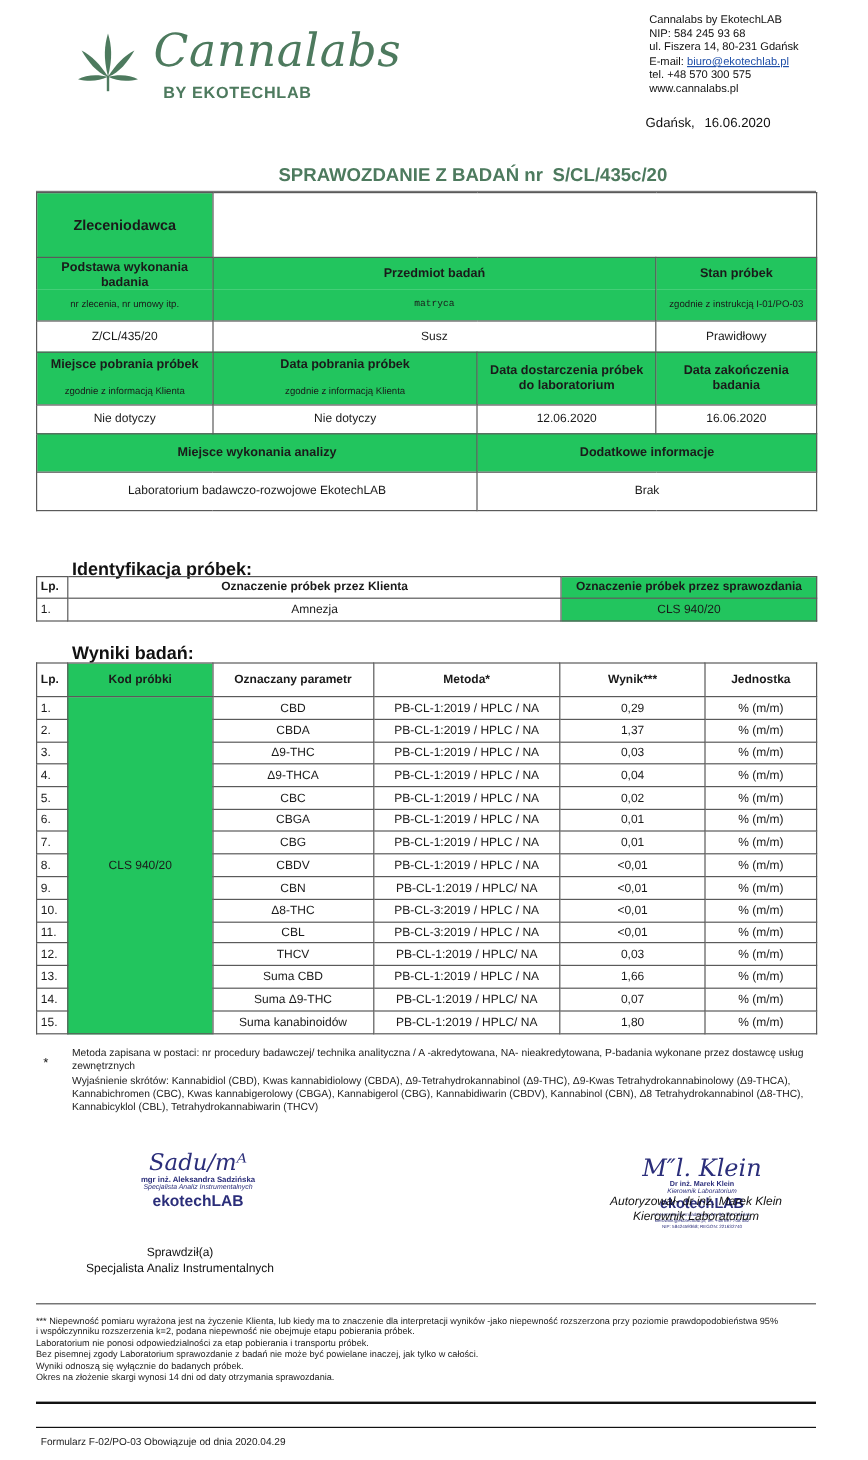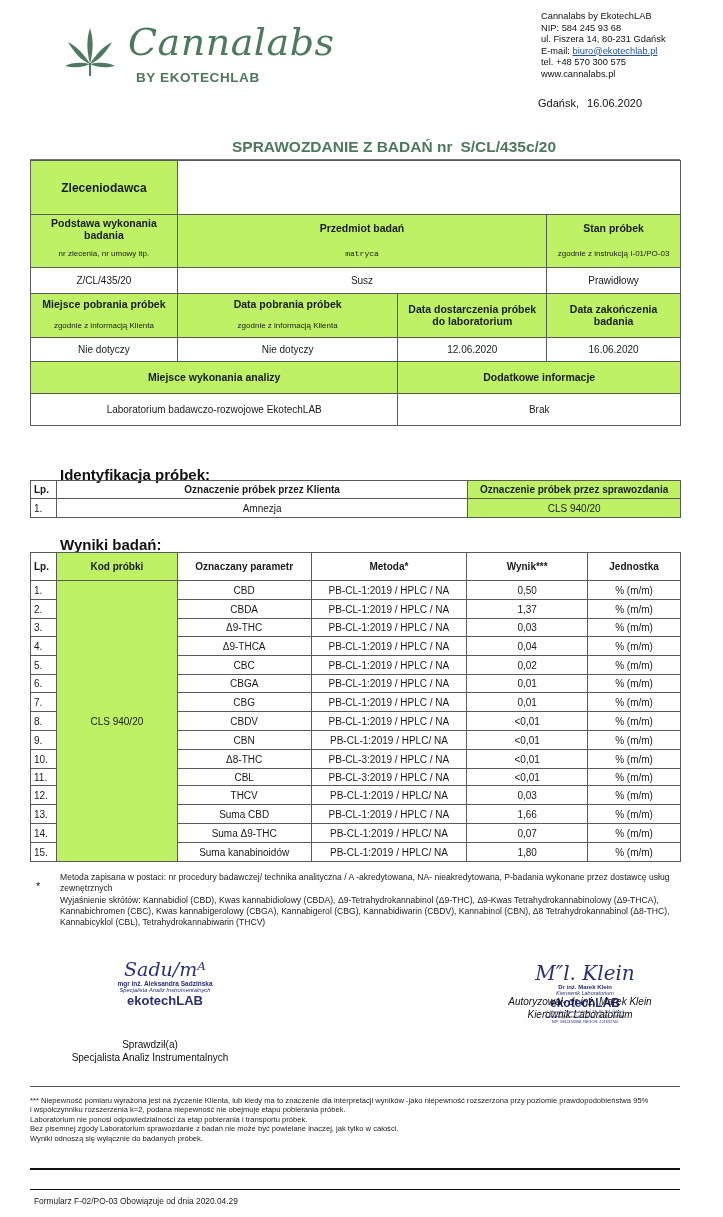--- a/index.html
+++ b/index.html
@@ -11,21 +11,21 @@
   .logo-script { position:absolute; left:66px; top:6px; font-family:"DejaVu Serif", serif; font-style:italic; font-size:38px; color:#4d7a5e; letter-spacing:0.5px; }
   .logo-sub { position:absolute; left:74px; top:56px; font-family:"Liberation Sans", sans-serif; font-weight:bold; font-size:13.5px; letter-spacing:0.6px; color:#4d7a5e; }
   .contact { left:541px; top:11px; font-size:9.3px; line-height:11.6px; color:#111; }
   .contact a { color:#1f4fa8; text-decoration:underline; }
   .place-date { left:538px; top:97px; font-size:11px; color:#111; word-spacing:5px; }
   .title { left:232px; top:138px; font-size:15.5px; font-weight:bold; color:#4d7a5e; white-space:nowrap; }
   .title .nr { margin-left:8px; }
 
   table { border-collapse:collapse; position:absolute; }
   td { border:1px solid #5a5a5a; text-align:center; vertical-align:middle; font-size:10px; padding:0 3px; }
-  .g { background:#bef264; }
+  .g { background:#22c55e; }
   .b { font-weight:bold; }
   .small { font-size:8px; }
   .hdr-b { font-weight:bold; font-size:10.5px; }
 
   .section-label { font-weight:bold; font-size:15px; color:#111; }
   .foot-note { font-size:8.6px; line-height:11px; color:#222; }
   .sig-caption { font-size:10px; text-align:center; line-height:12.5px; color:#111; }
   .rule { position:absolute; left:30px; width:650px; background:#222; }
 </style>
 </head>
@@ -159,21 +159,21 @@
     <td class="b">Wynik***</td>
     <td class="b">Jednostka</td>
   </tr>
   </tbody>
     <tbody id="results-body">
       <tr style="height: 19px;">
         <td style="text-align: left;">1.</td>
         <td class="g" rowspan="15">CLS 940/20</td>
         <td>CBD</td>
         <td>PB-CL-1:2019 / HPLC / NA</td>
-        <td>0,50</td>
+        <td>0,29</td>
         <td>% (m/m)</td>
       </tr>
       <tr style="height: 19px;">
         <td style="text-align: left;">2.</td>
         <td>CBDA</td>
         <td>PB-CL-1:2019 / HPLC / NA</td>
         <td>1,37</td>
         <td>% (m/m)</td>
       </tr>
       <tr style="height: 18px;">
@@ -300,18 +300,19 @@
   <div>Autoryzował- dr inż. Marek Klein</div>
   <div>Kierownik Laboratorium</div>
 </div>
 
 <div class="rule" style="top:1086px; height:1px; background:#555;"></div>
 <div class="abs" id="disclaimers" style="left:30px; top:1096px; width:620px; font-size:7.6px; line-height:9.4px; color:#222;">
     <div>*** Niepewność pomiaru wyrażona jest na życzenie Klienta,  lub kiedy ma to znaczenie dla interpretacji wyników -jako niepewność rozszerzona przy poziomie prawdopodobieństwa 95% i współczynniku rozszerzenia k=2, podana niepewność nie obejmuje etapu pobierania próbek.</div>
     <div>Laboratorium nie ponosi odpowiedzialności za etap pobierania i transportu próbek.</div>
     <div>Bez pisemnej zgody Laboratorium sprawozdanie z badań nie może być powielane inaczej, jak tylko w całości.</div>
     <div>Wyniki odnoszą się wyłącznie do badanych próbek.</div>
+    <div>Okres na złożenie skargi wynosi 14 dni od daty otrzymania sprawozdania.</div>
   </div>
 
 <div class="rule" style="top:1168px; height:2px; background:#111;"></div>
 <div class="abs b" style="left:30px; top:1238px; width:650px; text-align:center; font-size:10.5px;">KONIEC SPRAWOZDANIA</div>
 <div class="rule" style="top:1189px; height:1px; background:#111;"></div>
 <div class="abs" style="left:34px; top:1196px; font-size:8.4px; color:#222;">Formularz F-02/PO-03 Obowiązuje od dnia 2020.04.29</div>
 
 </body></html>

